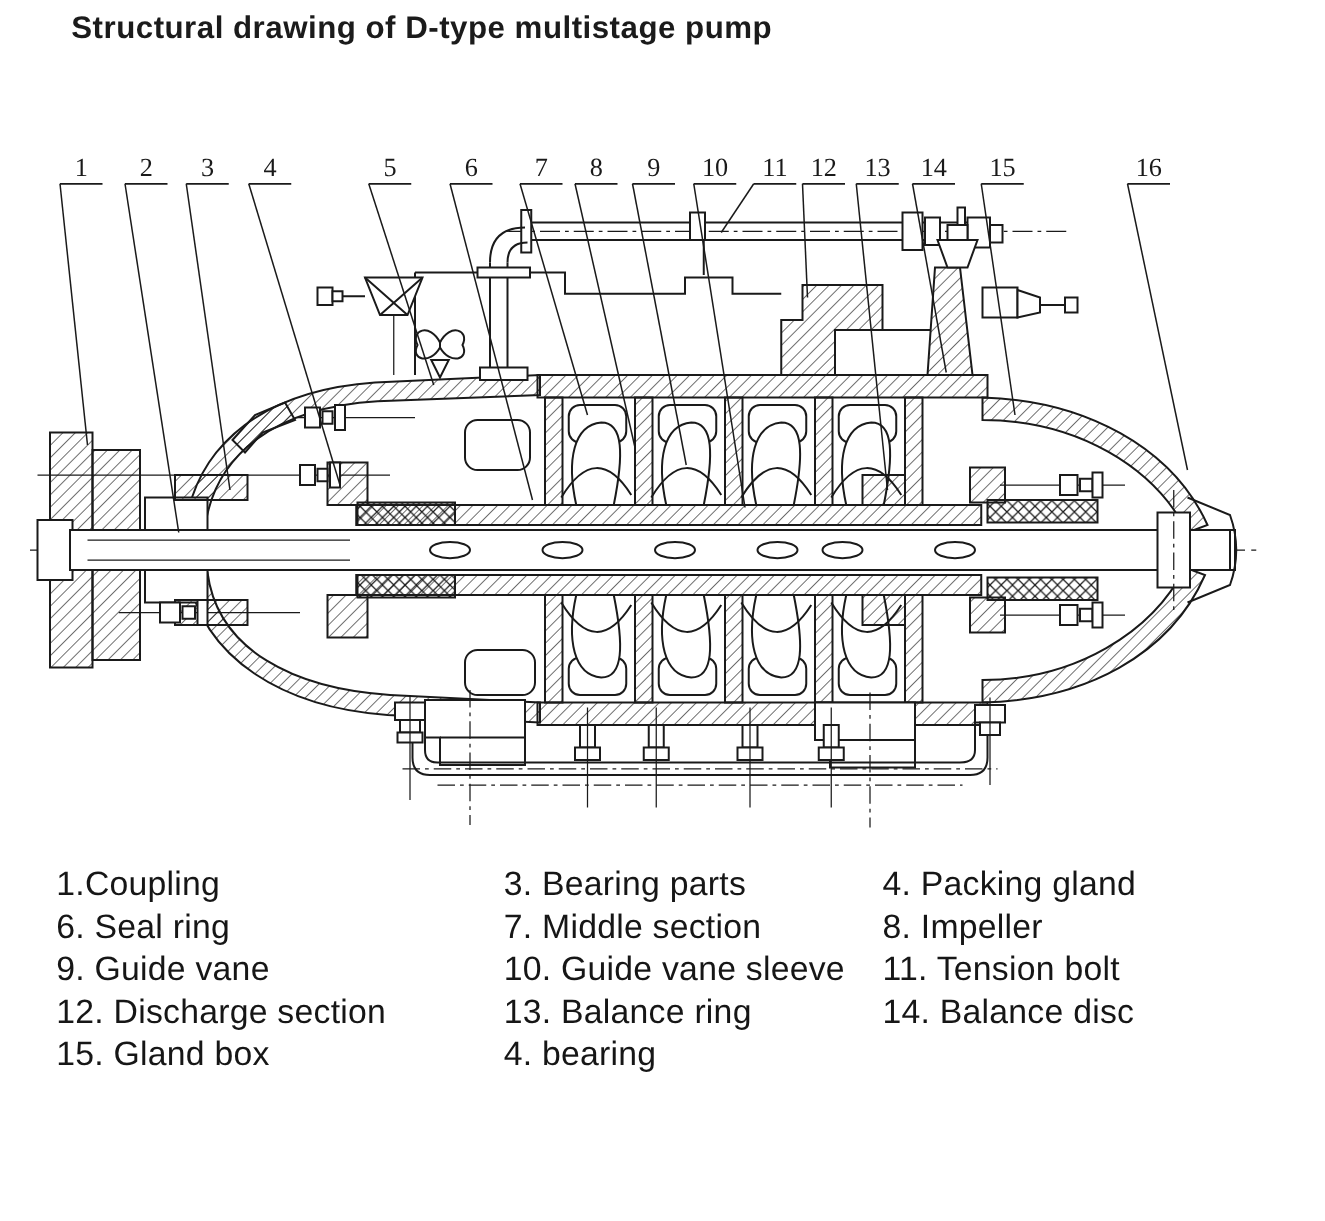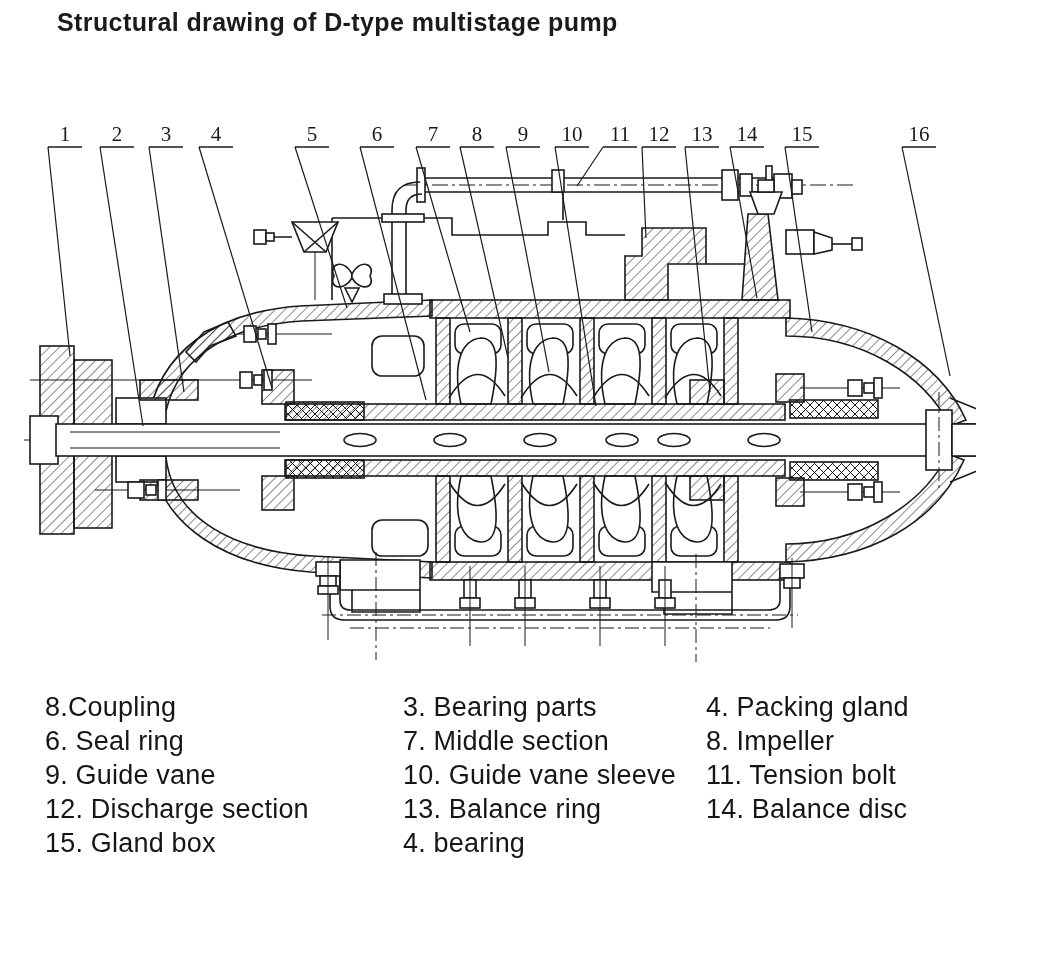--- a/index.html
+++ b/index.html
@@ -1,17 +1,17 @@
 <!DOCTYPE html>
 <html><head>
 <meta charset="utf-8">
 <style>
   html,body{margin:0;padding:0;background:#fff;}
   #page{position:relative;width:976px;height:977px;background:#fff;overflow:hidden;
-        font-family:"Liberation Sans",sans-serif;}
+        font-family:"Liberation Sans",sans-serif;padding-left:30px;}
   #title{position:absolute;left:57px;top:8px;margin:0;font-size:25px;font-weight:bold;
          letter-spacing:.4px;color:#1b1b1b;white-space:nowrap;}
   #drawing{position:absolute;left:0;top:60px;}
   #legend{position:absolute;left:45px;top:690px;width:990px;
           display:grid;grid-template-columns:358px 303px 329px;
           font-size:27px;line-height:34px;color:#161616;letter-spacing:.2px;}
   .legend-cell{white-space:nowrap;}
   svg text.co{font-family:"Liberation Serif",serif;font-size:21px;fill:#1a1a1a;}
 </style>
 </head>
@@ -349,21 +349,21 @@
           <g>
             <text x="919" y="141" text-anchor="middle" class="co" stroke="none" fill="#1a1a1a">16</text>
             <line x1="902" y1="147" x2="936" y2="147" stroke-width="1.4"></line>
             <line x1="902" y1="147" x2="950" y2="376" stroke-width="1.2"></line>
           </g>
         </g>
     </g>
   </svg>
 
   <div id="legend">
-      <div class="legend-cell">8.Coupling</div>
+      <div class="legend-cell">1.Coupling</div>
       <div class="legend-cell">3. Bearing parts</div>
       <div class="legend-cell">4. Packing gland</div>
       <div class="legend-cell">6. Seal ring</div>
       <div class="legend-cell">7. Middle section</div>
       <div class="legend-cell">8. Impeller</div>
       <div class="legend-cell">9. Guide vane</div>
       <div class="legend-cell">10. Guide vane sleeve</div>
       <div class="legend-cell">11. Tension bolt</div>
       <div class="legend-cell">12. Discharge section</div>
       <div class="legend-cell">13. Balance ring</div>

